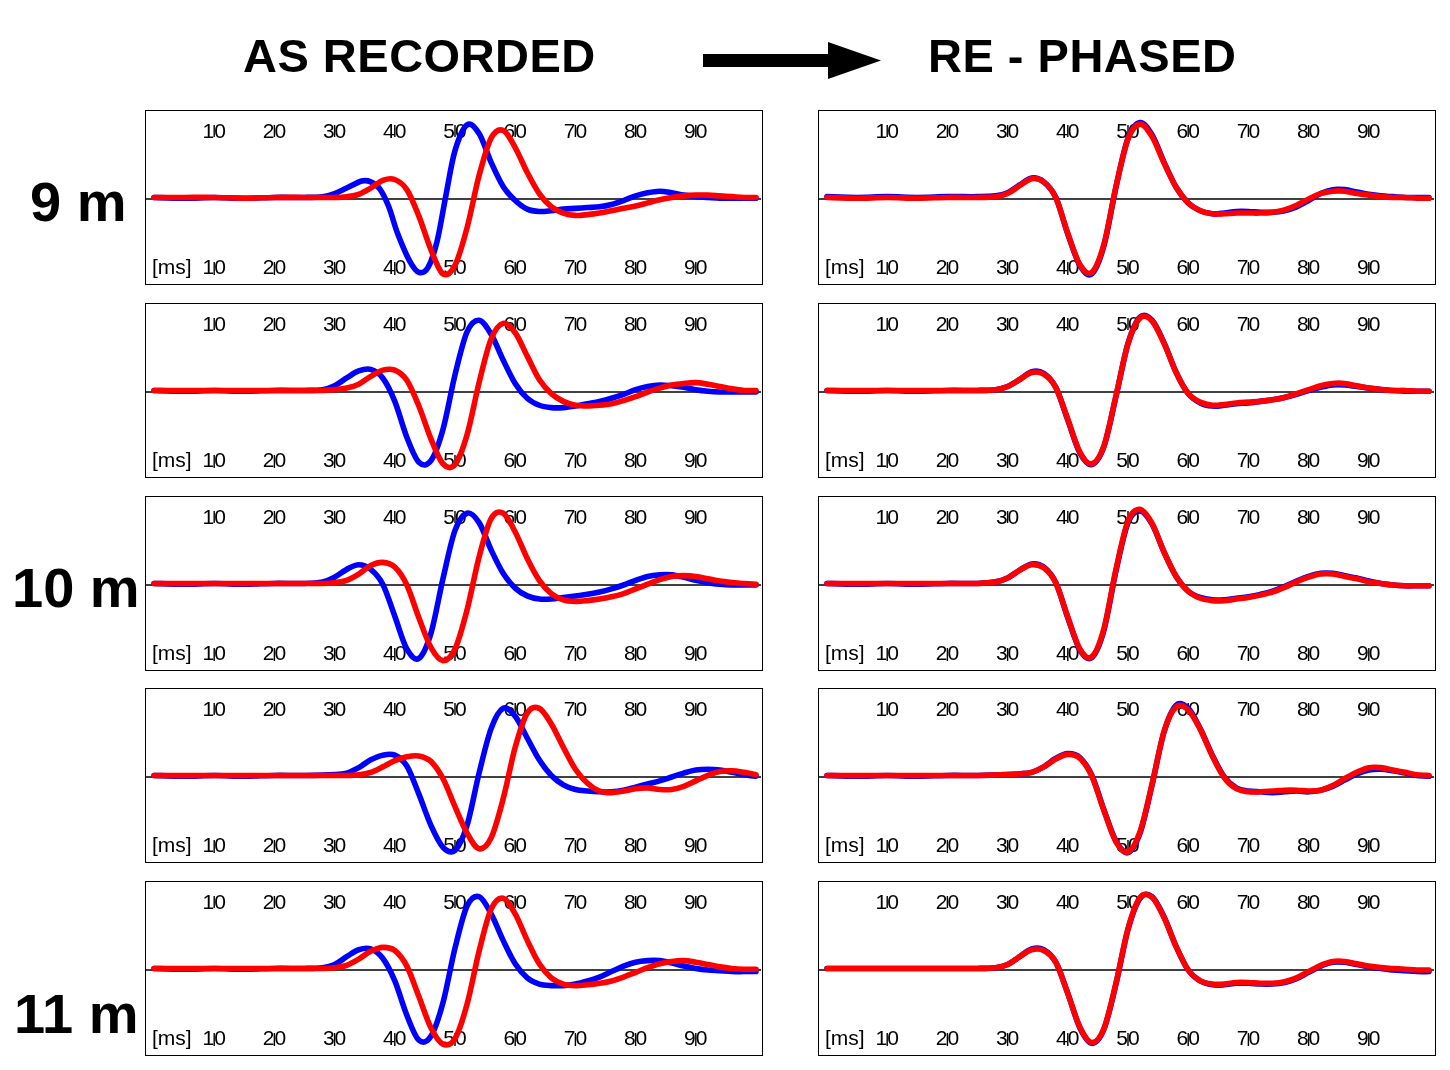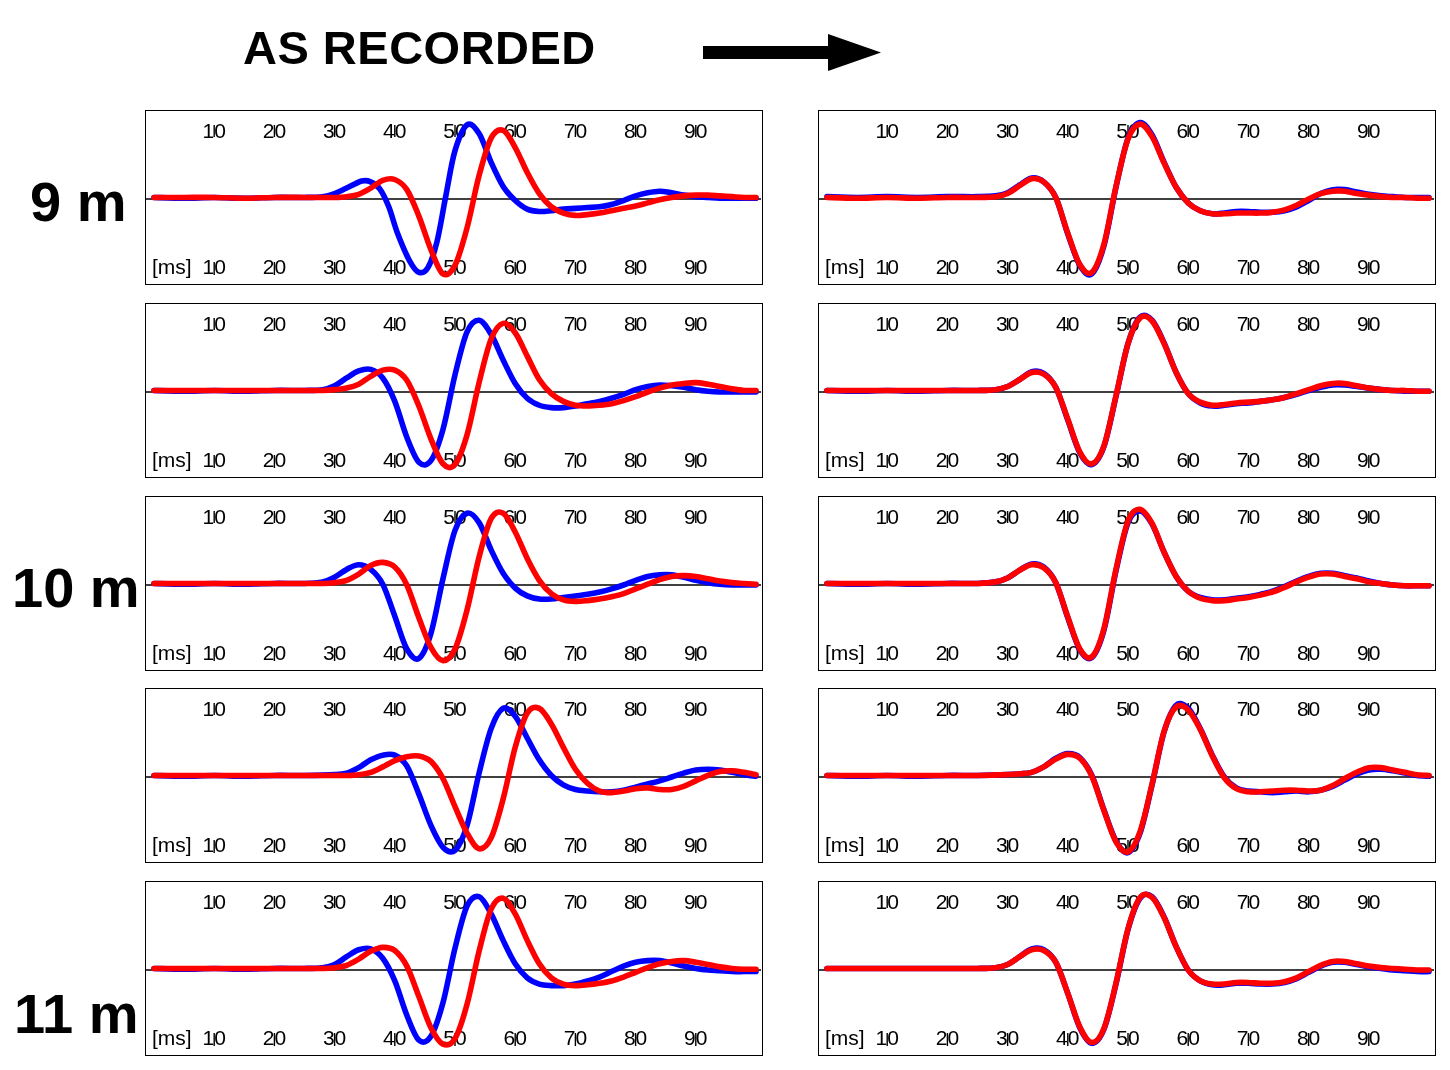--- a/index.html
+++ b/index.html
@@ -11,21 +11,21 @@
     position:relative;
     overflow:hidden;
     -webkit-font-smoothing:antialiased;
   }
   #figure{
     position:absolute;left:0;top:0;width:1450px;height:1070px;
   }
 
   
   .header{
-    position:absolute;top:4px;left:0;width:1450px;height:100px;
+    position:absolute;top:12px;left:0;width:1450px;height:100px;
   }
   .hdr-title{
     position:absolute;
     font-size:47px;
     font-weight:bold;
     letter-spacing:0.5px;
     color:#000000;
     white-space:nowrap;
     line-height:1;
   }
@@ -81,20 +81,21 @@
   <div class="header">
     <div class="hdr-title" id="hdr-left">AS RECORDED</div>
 
     <div class="arrow-wrap">
       <svg width="180" height="42" viewBox="0 0 180 42" aria-hidden="true">
         <rect x="0" y="14" width="132" height="13" fill="#000000"></rect>
         <polygon points="125,2 178,20.5 125,39" fill="#000000"></polygon>
       </svg>
     </div>
 
+    <div class="hdr-title" id="hdr-right">RE - PHASED</div>
   </div>
 
   <div class="row-label" id="rowlabel-0" style="left: 30px; top: 173.5px;">9 m</div>
   <div class="row-label" id="rowlabel-2" style="left: 12px; top: 559.5px; text-align: right;">10 m</div>
   <div class="row-label" id="rowlabel-4" style="left: 14px; top: 986px;">11 m</div>
 
   <div id="panels-host">
       <div class="panel" style="left: 145px; top: 110px; width: 618px; height: 175px;">
         <svg width="615" height="172" viewBox="0 0 615 172">
           <line x1="0" y1="88" x2="615" y2="88" class="zero-line"></line>

